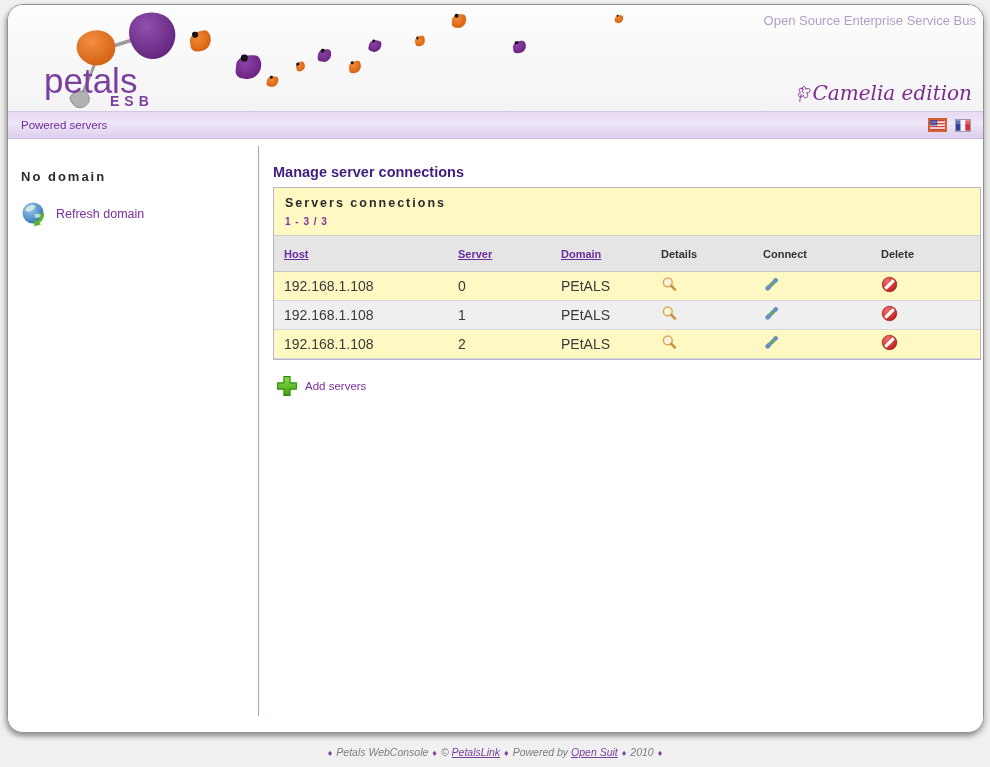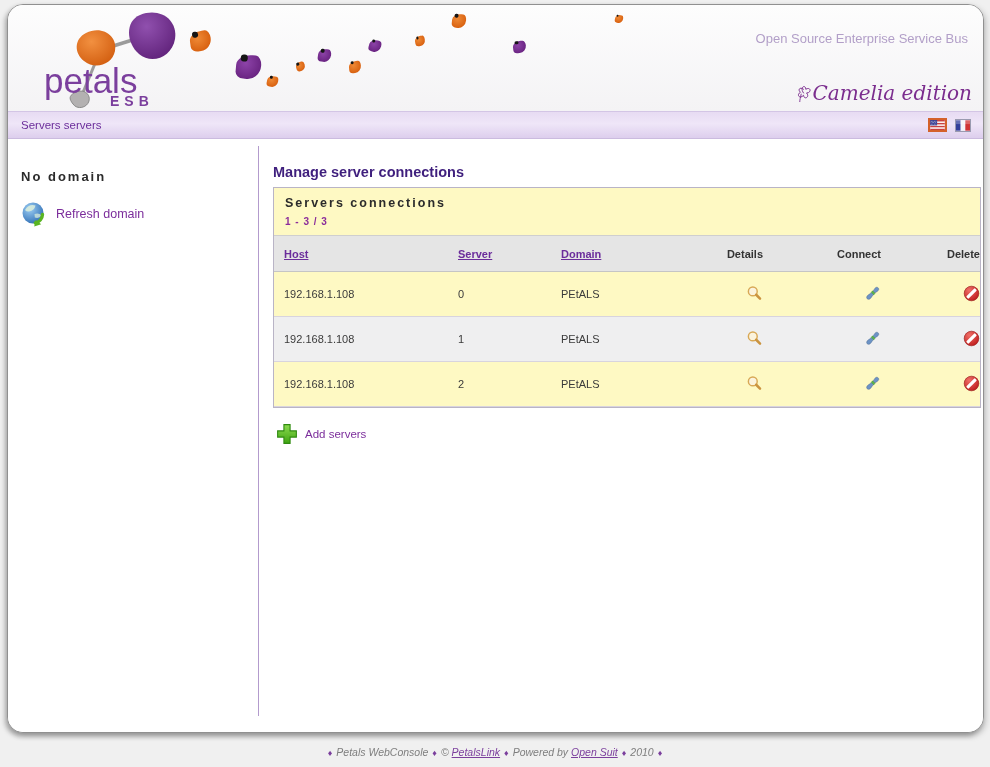--- a/index.html
+++ b/index.html
@@ -15,21 +15,21 @@
     background:#fff; border:1px solid #909090; border-radius:16px;
     box-shadow:-2px 3px 5px rgba(0,0,0,.28), 2px 3px 6px rgba(0,0,0,.18);
   }
   
   .header-area {
     position:absolute; top:0; left:0; right:0; height:106px;
     background:linear-gradient(180deg,#fdfdfd,#f4f3f5);
     border-radius:15px 15px 0 0; overflow:hidden;
   }
   .logo { position:absolute; left:28px; top:2px; width:142px; height:104px; }
-  .tagline { position:absolute; top:8px; right:15px; font-size:13px; color:#b29fc8;margin-top:18px; }
+  .tagline { position:absolute; top:8px; right:7px; font-size:13px; color:#b29fc8; }
   .edition { position:absolute; right:11px; top:76px; display:flex; align-items:center; gap:2px; }
   .edition-text { font-family:"DejaVu Serif", serif; font-style:italic; font-size:20px; color:#7b2d8e; }
   .petal { position:absolute; }
   .petal i { display:block; width:100%; height:100%; border-radius:72% 28% 62% 38% / 52% 48% 68% 32%; }
   .petal.o i { background:radial-gradient(circle at 38% 35%, #ef8a36, #d8600f 75%); }
   .petal.p i { background:radial-gradient(circle at 38% 35%, #8d43a8, #692381 75%); }
   .petal::after { content:""; position:absolute; top:2%; left:16%; width:27%; height:27%; background:#151515; border-radius:50%; }
   
   .navbar {
     position:absolute; top:106px; left:0; right:0; height:28px;
@@ -55,23 +55,23 @@
   .pagination { padding:4px 11px 8px; font-size:10px; font-weight:bold; color:#8b2d9b; letter-spacing:1px; }
   table.servers { border-collapse:collapse; width:100%; table-layout:fixed; }
   table.servers col.c1{width:174px} table.servers col.c2{width:103px} table.servers col.c3{width:110px}
   table.servers col.c4{width:102px} table.servers col.c5{width:118px}
   table.servers th {
     background:#e5e5e5; height:36px; font-size:11px; color:#333;
     border-top:1px solid #cfcfcf; border-bottom:1px solid #c5c5c5; font-weight:bold;
   }
   table.servers th.l { text-align:left; padding-left:10px; }
   table.servers th.l a { color:#6b2d9b; text-decoration:underline; cursor:pointer; }
-  table.servers td { height:45px; font-size:11px; color:#3a3a3a; border-bottom:1px solid #d8d4de; }
+  table.servers td { height:29px; font-size:14px; color:#3a3a3a; border-bottom:1px solid #d8d4de; }
   table.servers td.l { text-align:left; padding-left:10px; }
-  table.servers td.c, table.servers th.c { text-align:right; }
+  table.servers td.c, table.servers th.c { text-align:left; }
   table.servers tr.alt td { background:#efeff0; }
   table.servers td .icon-btn { cursor:pointer; display:inline-block; line-height:0; }
   .add-server { display:flex; align-items:center; gap:7px; margin-top:15px; margin-left:3px; cursor:pointer; }
   .add-label { font-size:11.5px; color:#7b2d9b; }
   
   .footer {
     position:absolute; left:0; right:0; top:746px; text-align:center;
     font-size:10.5px; font-style:italic; color:#7e7e7e;
   }
   .footer .sep { color:#7b3f9d; font-style:normal; font-size:9px; padding:0 4px; }
@@ -146,21 +146,21 @@
     <div class="edition">
       <svg width="15" height="20" viewBox="0 0 20 26">
         <path d="M10 13 C4 5 13 1 13 8 C20 4 21 13 14 13 C19 18 11 23 10 16 C5 22 0 15 6 12 C2 9 5 4 10 8" fill="none" stroke="#7b2d8e" stroke-width="1.3" stroke-linecap="round"></path>
         <path d="M7 14 C6 19 5 22 5 25" fill="none" stroke="#7b2d8e" stroke-width="1.2"></path>
       </svg>
       <span class="edition-text">Camelia edition</span>
     </div>
   </div>
 
   <div class="navbar">
-    <span class="nav-title">Servers servers</span>
+    <span class="nav-title">Powered servers</span>
     <div class="flags">
       <span class="flag-us-wrap">
         <svg width="15" height="10" viewBox="0 0 19 13">
           <rect width="19" height="13" fill="#c94141"></rect>
           <rect y="1.9" width="19" height="1.9" fill="#fff"></rect>
           <rect y="5.7" width="19" height="1.9" fill="#fff"></rect>
           <rect y="9.5" width="19" height="1.9" fill="#fff"></rect>
           <rect width="9" height="7" fill="#3a3f93"></rect>
           <g fill="#fff">
             <circle cx="1.5" cy="1.5" r="0.55"></circle>

